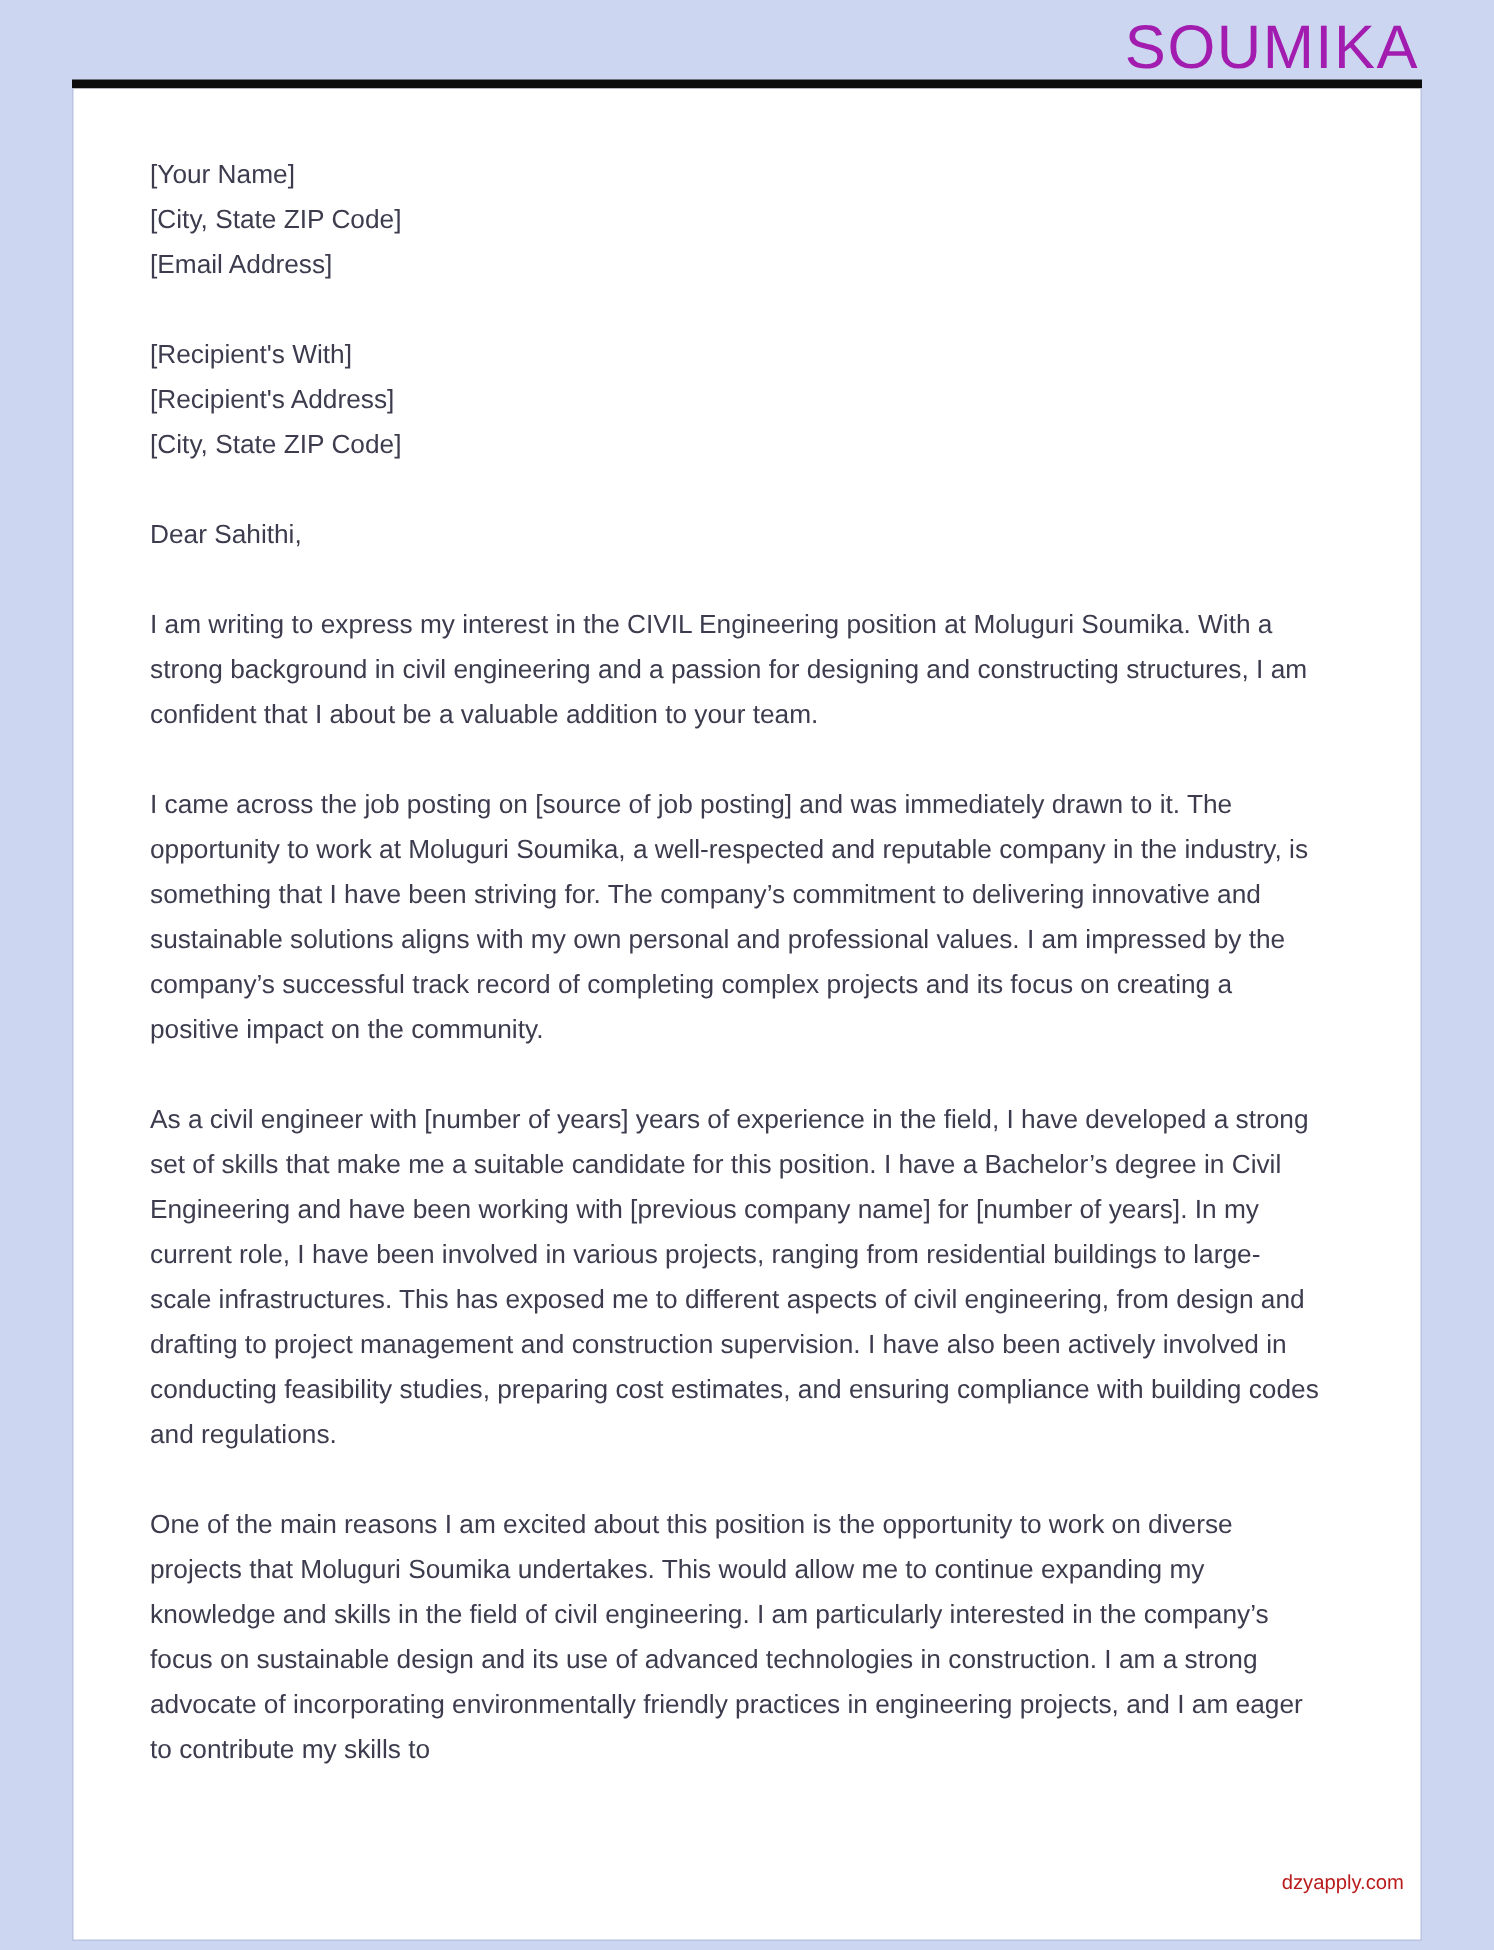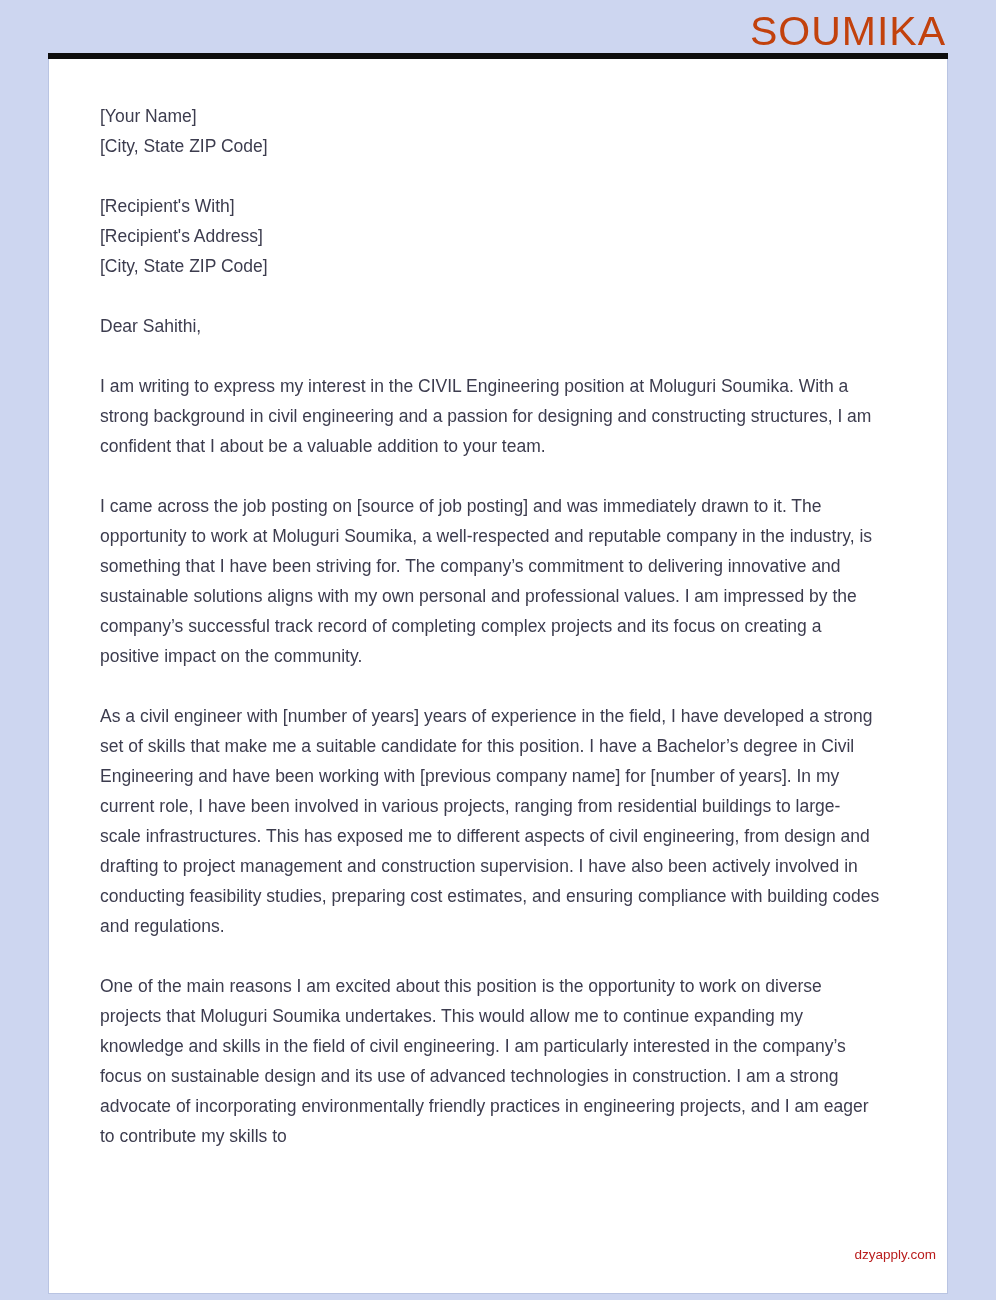--- a/index.html
+++ b/index.html
@@ -14,21 +14,21 @@
   }
   .header {
     position: absolute;
     top: 8px; left: 48px; right: 50px;
     text-align: right;
   }
   .brand {
     display: inline-block;
     font-size: 41px;
     font-weight: 400;
-    color: #c2410c;
+    color: #a21caf;
     letter-spacing: 1px;
     line-height: 46px;
   }
   .rule {
     position: absolute;
     top: 53px; left: 48px; right: 48px;
     height: 6px;
     background: #0d0d0d;
   }
   .document {
@@ -61,20 +61,21 @@
   <span class="brand">SOUMIKA</span>
 </div>
 
 <div class="rule"></div>
 
 <div class="document">
 
   <div class="block">
     <div class="line">[Your Name]</div>
     <div class="line">[City, State ZIP Code]</div>
+    <div class="line">[Email Address]</div>
   </div>
 
   <div class="block">
     <div class="line">[Recipient's With]</div>
     <div class="line">[Recipient's Address]</div>
     <div class="line">[City, State ZIP Code]</div>
   </div>
 
   <div class="block">
     <div class="line">Dear Sahithi,</div>

